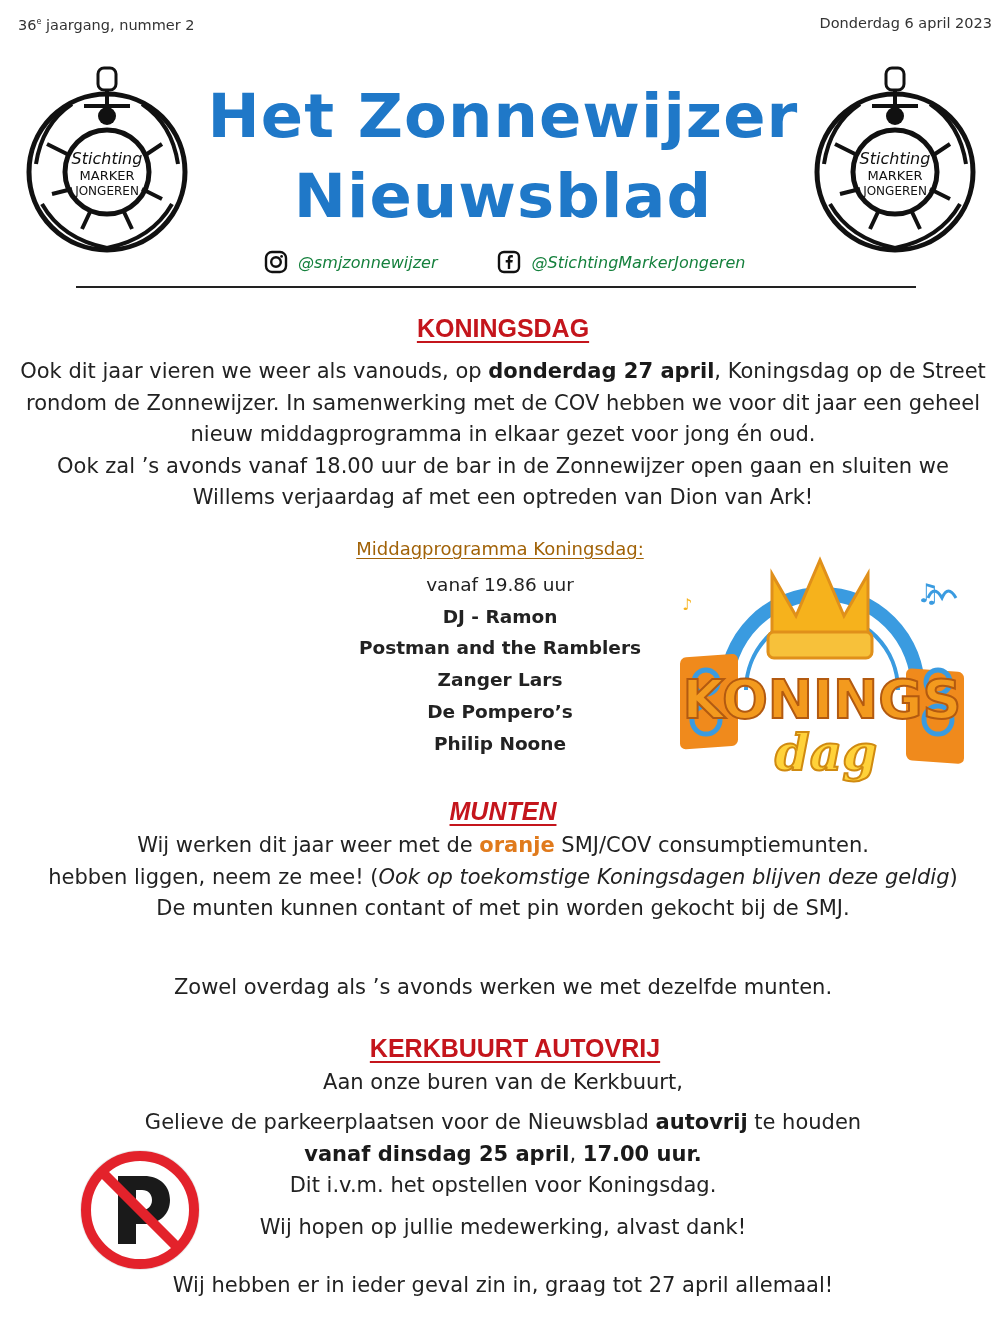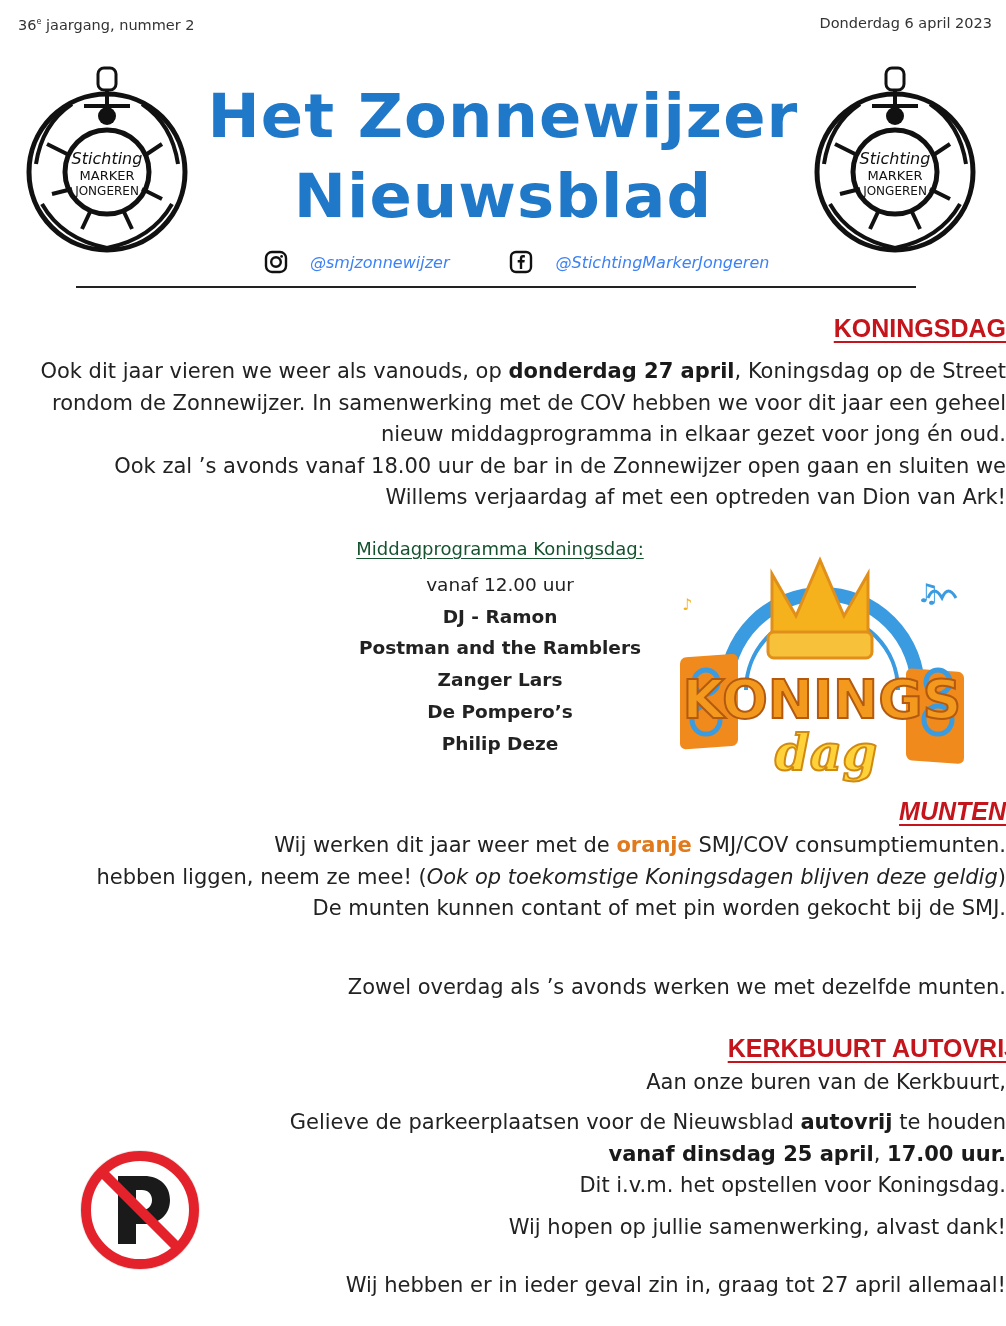--- a/index.html
+++ b/index.html
@@ -18,37 +18,37 @@
   .logo-right { left: 810px; top: 64px; }
 
   .masthead {
     left: 200px; width: 606px; top: 76px; text-align: center;
     font-family: "DejaVu Sans", sans-serif; font-weight: bold;
     color: #1f78c8; font-size: 60px; line-height: 80px; letter-spacing: 1px;
   }
   .masthead div { transform: scaleX(1.04); }
 
   .socials { left: 264px; top: 250px; display: flex; gap: 60px; align-items: center; }
-  .social { display: flex; align-items: center; gap: 22px; color: #3b82f6; font-style: italic; font-size: 16px; }
+  .social { display: flex; align-items: center; gap: 10px; color: #15803d; font-style: italic; font-size: 16px; }
   .social svg { width: 24px; height: 24px; }
 
   .rule { left: 76px; width: 840px; top: 286px; height: 0; border-top: 2px solid #222; }
 
-  .center { left: 0; width: 1006px; text-align: right; }
+  .center { left: 0; width: 1006px; text-align: center; }
   .heading {
     font-size: 25px; font-weight: bold; color: #c4151c; text-decoration: underline;
     text-underline-offset: 4px; letter-spacing: 0px;
     font-family: "Liberation Sans", sans-serif;
   }
   .body-text { font-size: 21px; line-height: 31.5px; color: #222; }
   .body-text b { font-weight: bold; color: #1a1a1a; }
   .orange { color: #e07a1c; font-weight: bold; }
 
   .prog { left: 300px; width: 400px; text-align: center; }
-  .prog-title { font-size: 18px; text-decoration: underline; color: #14532d; text-underline-offset: 3px; }
+  .prog-title { font-size: 18px; text-decoration: underline; color: #a16207; text-underline-offset: 3px; }
   .prog-line { font-size: 18.5px; line-height: 31.7px; }
   .prog-line.b { font-weight: bold; }
 
   .kd-img { left: 676px; top: 540px; width: 292px; height: 246px; }
   .noparking { left: 78px; top: 1148px; width: 124px; height: 124px; }
 </style>
 </head>
 <body>
 
 <div class="abs meta-left"><span>36</span><sup>e</sup><span> jaargang, nummer 2</span></div>
@@ -109,26 +109,26 @@
   <div><span>Ook dit jaar vieren we weer als vanouds, op </span><b>donderdag 27 april</b><span>, Koningsdag op de Street</span></div>
   <div>rondom de Zonnewijzer. In samenwerking met de COV hebben we voor dit jaar een geheel</div>
   <div>nieuw middagprogramma in elkaar gezet voor jong én oud.</div>
   <div>Ook zal ’s avonds vanaf 18.00 uur de bar in de Zonnewijzer open gaan en sluiten we</div>
   <div>Willems verjaardag af met een optreden van Dion van Ark!</div>
 </div>
 
 <div class="abs prog" style="top:538px;">
   <div class="prog-title">Middagprogramma Koningsdag:</div>
   <div style="height:10px;"></div>
-  <div class="prog-line">vanaf 12.00 uur</div>
+  <div class="prog-line">vanaf 19.86 uur</div>
   <div class="prog-line b">DJ - Ramon</div>
   <div class="prog-line b">Postman and the Ramblers</div>
   <div class="prog-line b">Zanger Lars</div>
   <div class="prog-line b">De Pompero’s</div>
-  <div class="prog-line b">Philip Deze</div>
+  <div class="prog-line b">Philip Noone</div>
 </div>
 
 <svg class="abs kd-img" viewBox="0 0 292 246">
   <path d="M50 150 A96 96 0 0 1 242 150" fill="none" stroke="#3a9be0" stroke-width="14"></path>
   <path d="M70 150 A76 76 0 0 1 222 150" fill="none" stroke="#3a9be0" stroke-width="4"></path>
   <path d="M96 112 L96 34 L120 76 L144 20 L168 76 L192 34 L192 112 Z" fill="#f6b21c" stroke="#e0901a" stroke-width="3"></path>
   <rect x="92" y="92" width="104" height="26" rx="6" fill="#f7c13a" stroke="#e0901a" stroke-width="3"></rect>
   <rect x="4" y="118" width="58" height="92" rx="6" fill="#f08a1c" transform="skewY(-4)"></rect>
   <rect x="230" y="112" width="58" height="92" rx="6" fill="#f08a1c" transform="skewY(4)"></rect>
   <circle cx="30" cy="142" r="12" fill="none" stroke="#3a9be0" stroke-width="5"></circle>
@@ -150,21 +150,21 @@
 </div>
 <div class="abs center body-text" style="top:972px;">Zowel overdag als ’s avonds werken we met dezelfde munten.</div>
 
 <div class="abs center heading" style="top:1034px;margin-left:12px;">KERKBUURT AUTOVRIJ</div>
 <div class="abs center body-text" style="top:1067px;">Aan onze buren van de Kerkbuurt,</div>
 <div class="abs center body-text" style="top:1107px;">
   <div><span>Gelieve de parkeerplaatsen voor de Nieuwsblad </span><b>autovrij</b><span> te houden</span></div>
   <div><b>vanaf dinsdag 25 april</b><span>, </span><b>17.00 uur.</b></div>
   <div>Dit i.v.m. het opstellen voor Koningsdag.</div>
 </div>
-<div class="abs center body-text" style="top:1212px;">Wij hopen op jullie samenwerking, alvast dank!</div>
+<div class="abs center body-text" style="top:1212px;">Wij hopen op jullie medewerking, alvast dank!</div>
 <div class="abs center body-text" style="top:1270px;">Wij hebben er in ieder geval zin in, graag tot 27 april allemaal!</div>
 
 <svg class="abs noparking" viewBox="0 0 124 124">
   <circle cx="62" cy="62" r="60" fill="#e9e9e9"></circle>
   <circle cx="62" cy="62" r="54" fill="#fff" stroke="#e3222b" stroke-width="10"></circle>
   <path d="M40 96 V28 H66 C82 28 92 38 92 52 C92 66 82 76 66 76 H58 V96 Z M58 42 V62 H64 C70 62 74 58 74 52 C74 46 70 42 64 42 Z" fill="#1a1a1a"></path>
   <line x1="24" y1="24" x2="100" y2="100" stroke="#e3222b" stroke-width="10"></line>
 </svg>
 
 </body></html>

